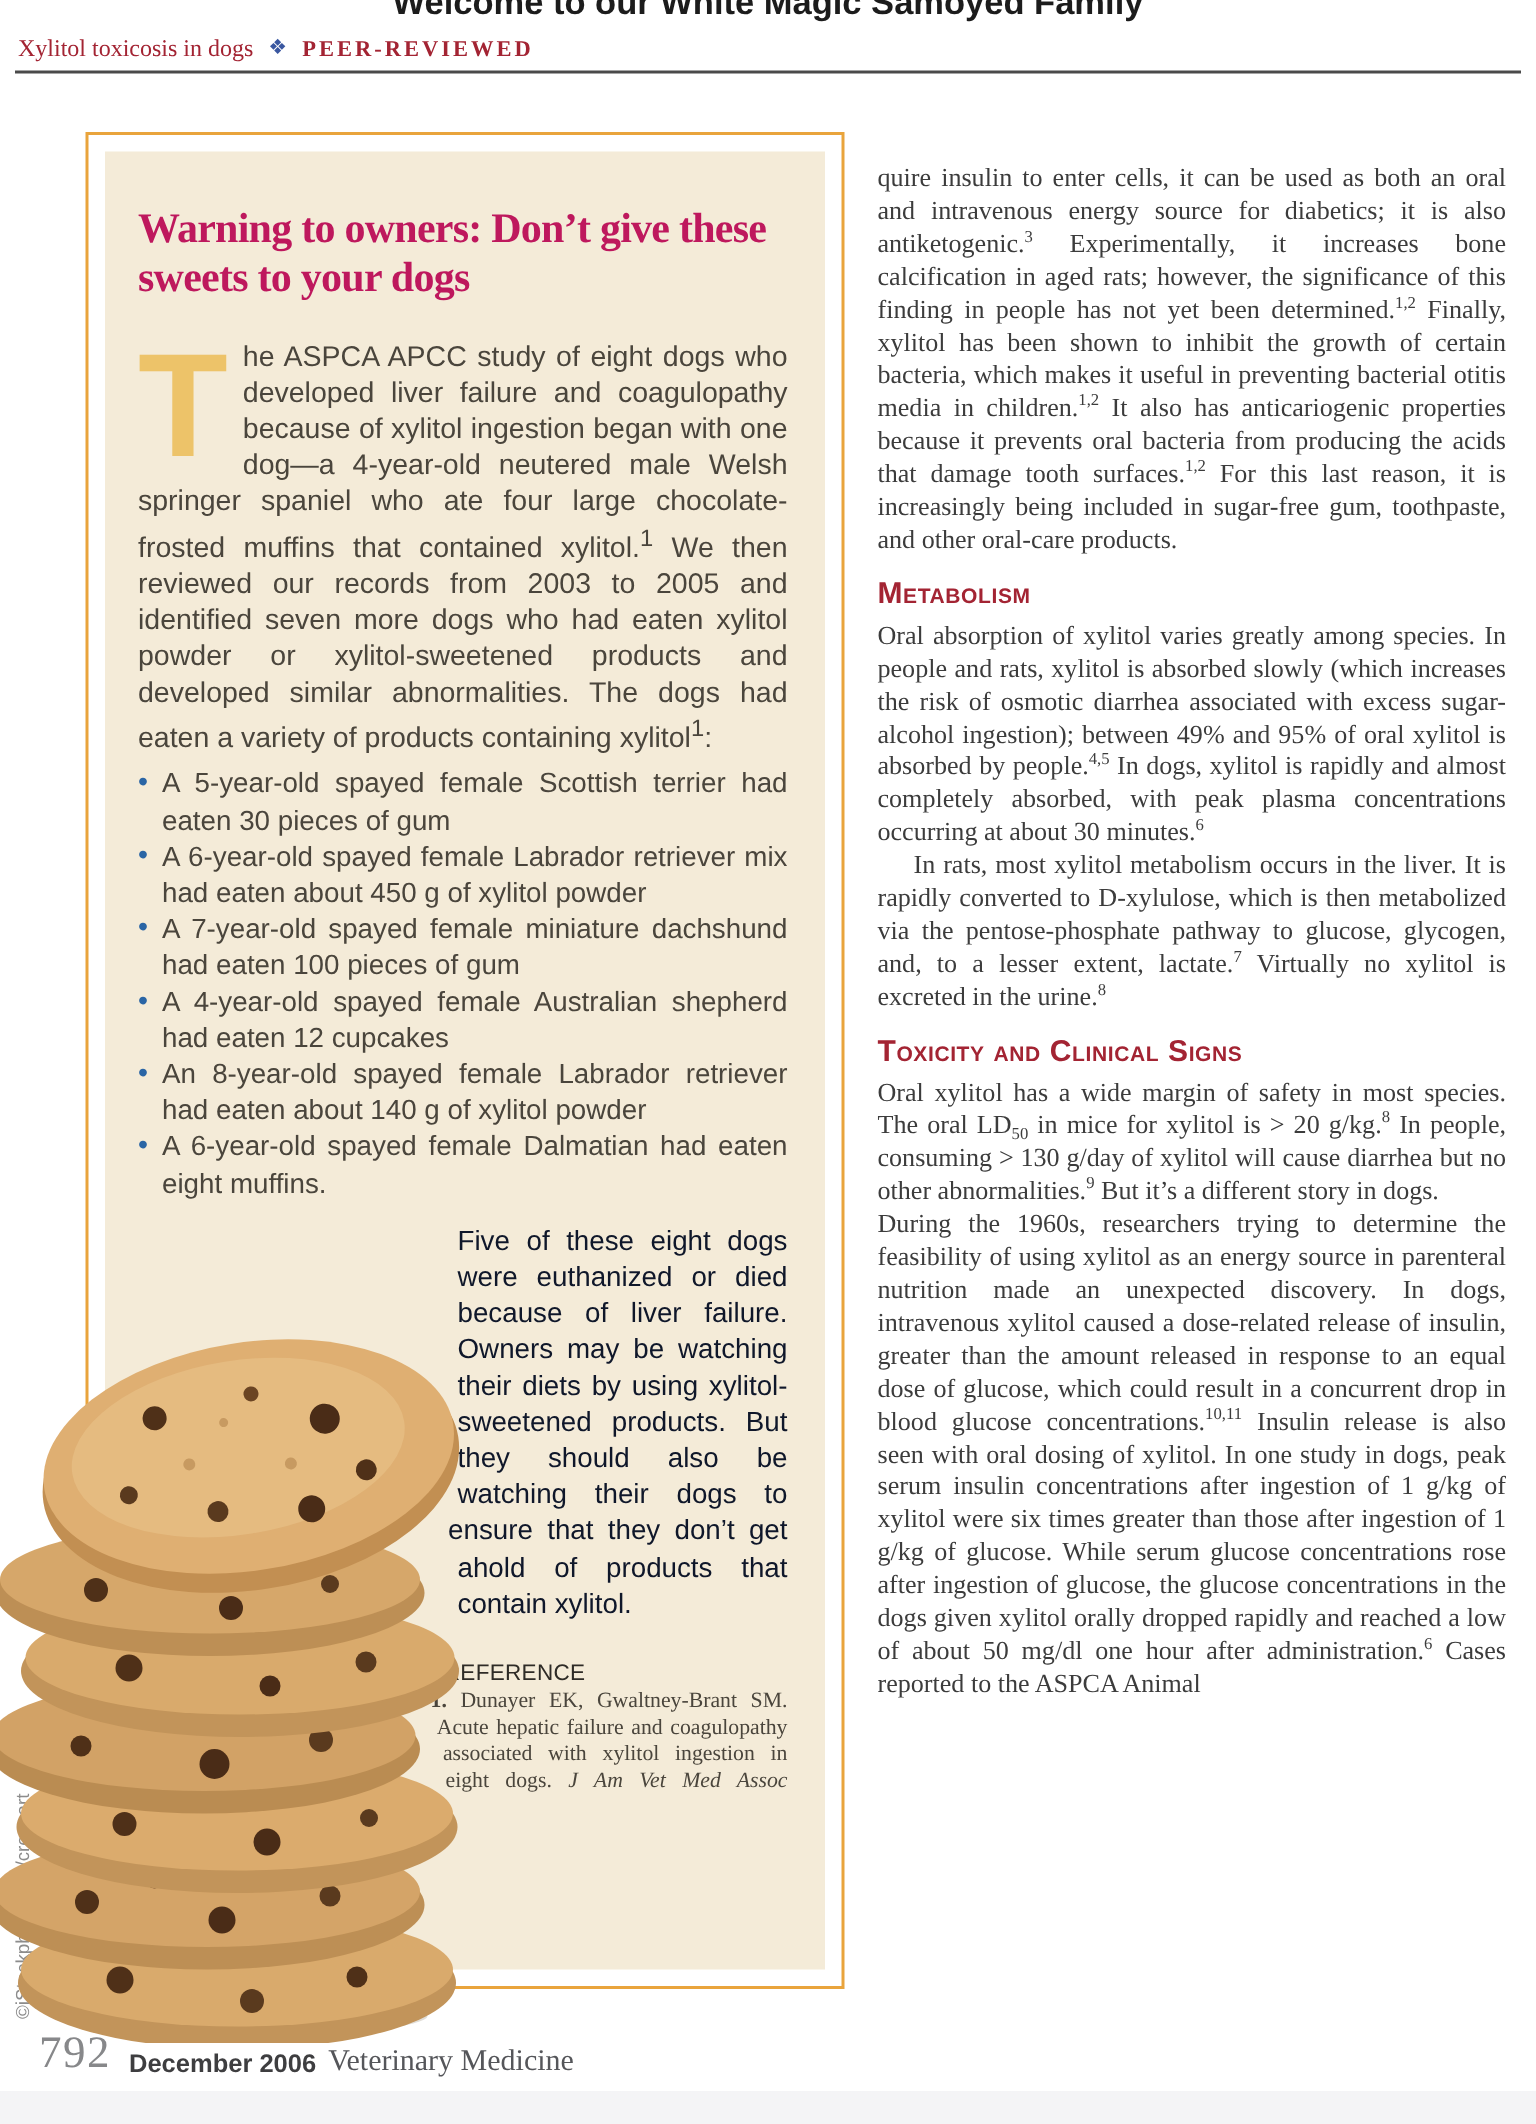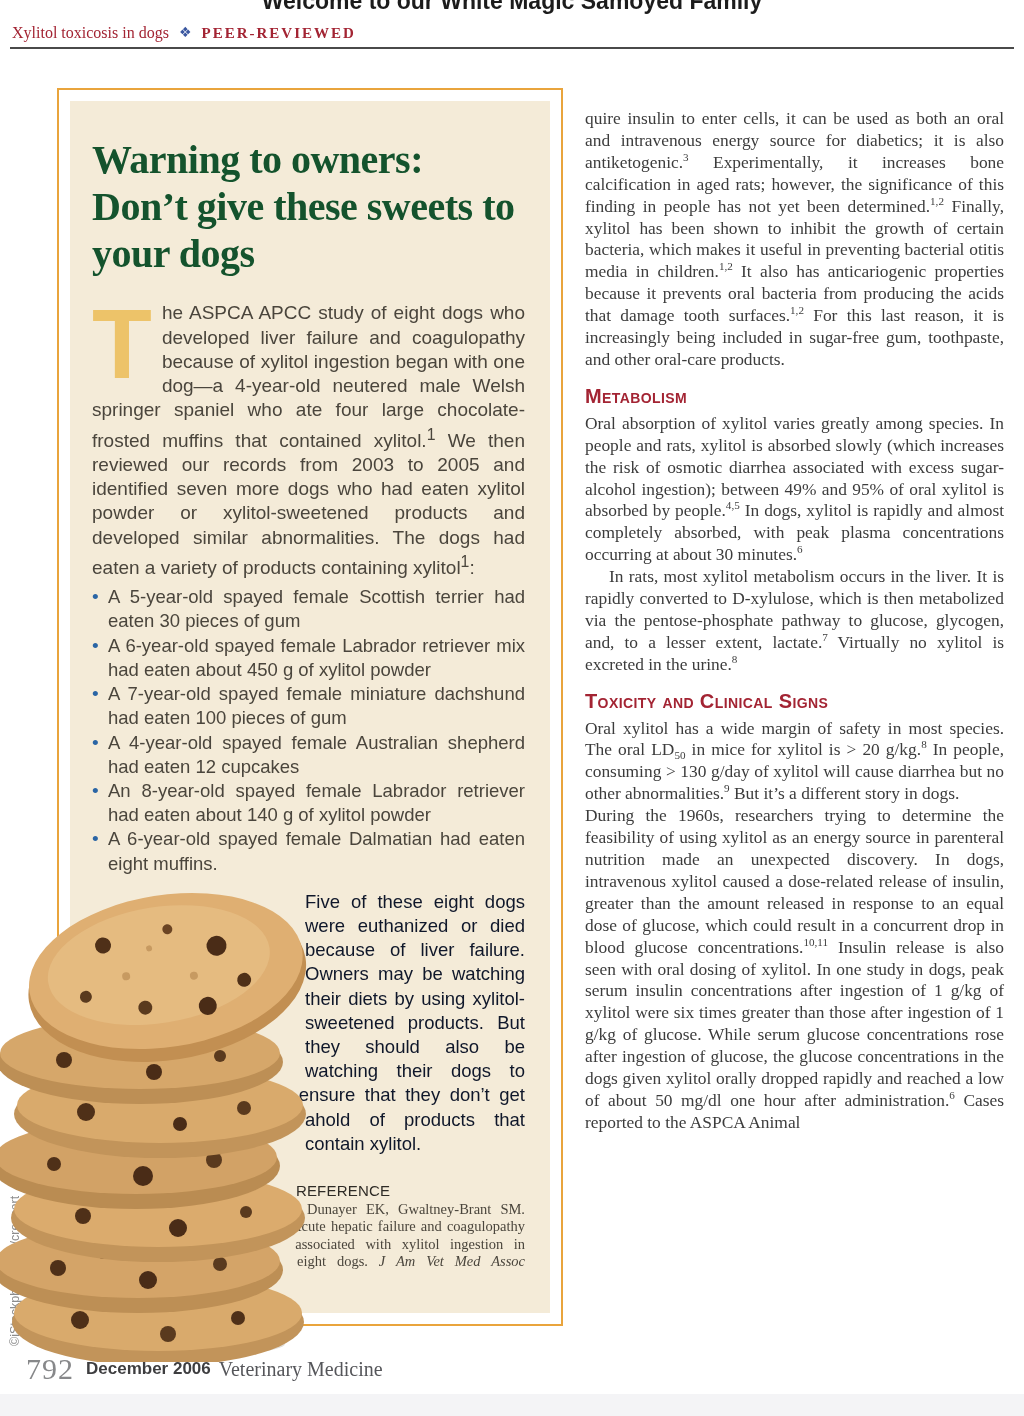--- a/index.html
+++ b/index.html
@@ -14,22 +14,22 @@
   .kicker { position:absolute; top:24px; left:12px; font-family:Liberation Serif, serif;
     font-size:16px; color:#a32433; display:flex; align-items:baseline; gap:10px; }
   .kicker .diamond { color:#3a57a0; font-size:14px; position:relative; top:-1px; }
   .kicker .peer { font-weight:700; font-size:15px; letter-spacing:2px; color:#a32433; }
   .rule { position:absolute; top:47px; left:10px; right:10px; height:0; border-top:2px solid #4a4a4a; }
 
   
   .feature-box { position:absolute; left:57px; top:88px; width:506px; height:1238px;
     border:2px solid #e9a43c; background:#ffffff; padding:11px; }
   .cream { width:100%; height:100%; background:#f4ebd8; padding:36px 25px 18px 22px; overflow:hidden; }
-  .box-title { font-family:"Liberation Serif", serif; font-weight:700; color:#14532d;
-    font-size:40px; line-height:1.17; letter-spacing:-0.5px; margin-bottom:24px; }
+  .box-title { font-family:"Liberation Serif", serif; font-weight:700; color:#be185d;
+    font-size:28px; line-height:1.17; letter-spacing:-0.5px; margin-bottom:24px; }
   .box-body { font-family:"Liberation Sans", sans-serif; font-size:19px; line-height:24.2px;
     color:#4a453c; text-align:justify; }
   .drop-cap { float:left; font-family:"Liberation Sans", sans-serif; font-weight:800;
     font-size:98px; line-height:0.76; color:#edc369; padding:6px 10px 0 0; }
   .box-bullets { list-style:none; margin-top:5px; }
   .box-bullets li { position:relative; padding-left:16px; font-family:"Liberation Sans", sans-serif;
     font-size:18.5px; line-height:24.2px; color:#4a453c; text-align:justify; }
   .box-bullets li::before { content:"•"; position:absolute; left:0; top:0; color:#2a65a5; font-size:19px; }
   .cookie-float { float:left; width:235px; height:385px; margin-left:-22px;
     shape-outside: polygon(0 0, 215px 0, 235px 30px, 212px 90px, 232px 150px, 200px 215px, 222px 270px, 192px 330px, 205px 385px, 0 385px);
@@ -57,21 +57,21 @@
   h2.sect { font-family:"Liberation Sans", sans-serif; font-variant:small-caps; font-weight:700;
     font-size:20px; letter-spacing:0.4px; color:#a32433; margin:15px 0 5px; text-align:left; }
   h3.sub { font-family:"Liberation Sans", sans-serif; font-weight:700; font-size:18.5px;
     color:#b03344; margin:13px 0 4px; text-align:left; }
 
   
   .credit { position:absolute; left:8px; top:1346px; transform-origin:0 0; transform:rotate(-90deg);
     font-family:"Liberation Sans", sans-serif; font-size:12.5px; color:#8c8c8c; white-space:nowrap; }
 
   
-  .footer { position:absolute; left:26px; top:1352px; display:flex; align-items:center; gap:12px; }
+  .footer { position:absolute; left:26px; top:1352px; display:flex; align-items:flex-end; gap:12px; }
   .folio { font-family:"Liberation Serif", serif; font-size:30px; color:#87888a; letter-spacing:1px; }
   .issue { font-family:"Liberation Sans", sans-serif; font-weight:700; font-size:17px; color:#3e3e40; }
   .pub { font-family:"Liberation Serif", serif; font-size:20px; color:#55565a; margin-left:-4px; }
 
   .bottom-band { position:absolute; left:0; bottom:0; width:100%; height:22px; background:#f4f4f6; }
 </style>
 </head>
 <body>
 
 <div class="page">

